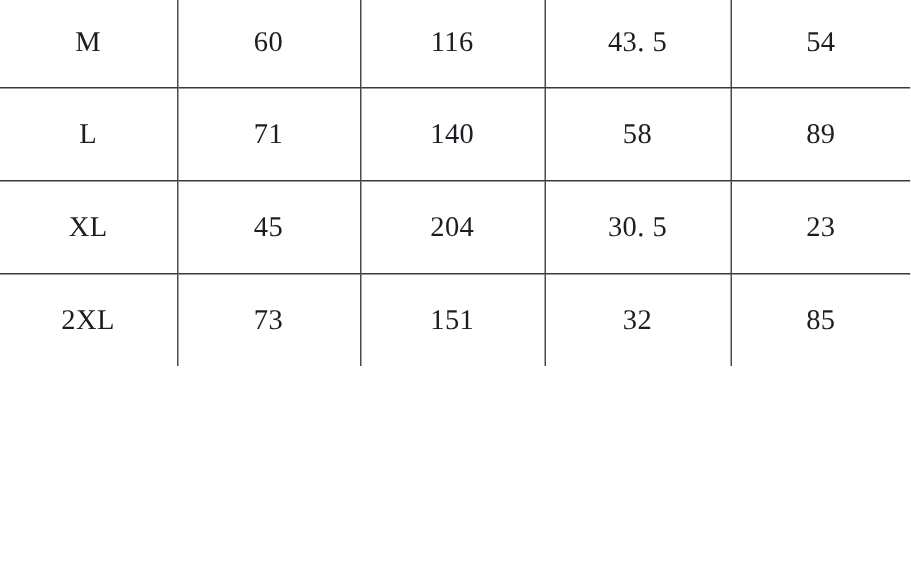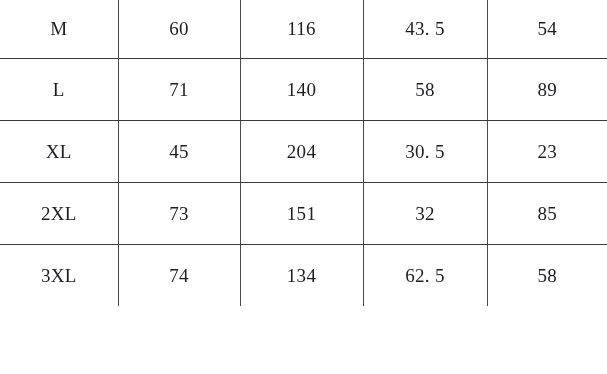--- a/index.html
+++ b/index.html
@@ -104,25 +104,18 @@
       </tr>
 
       <tr>
         <td><span class="cell-text">2XL</span></td>
         <td><span class="cell-text">73</span></td>
         <td><span class="cell-text">151</span></td>
         <td><span class="cell-text">32</span></td>
         <td><span class="cell-text">85</span></td>
       </tr>
 
-      <tr>
-        <td><span class="cell-text">3XL</span></td>
-        <td><span class="cell-text">74</span></td>
-        <td><span class="cell-text">134</span></td>
-        <td><span class="cell-text">62. 5</span></td>
-        <td><span class="cell-text">58</span></td>
-      </tr>
 
 
     </tbody>
   </table>
 
 </div>
 
 </body></html>

